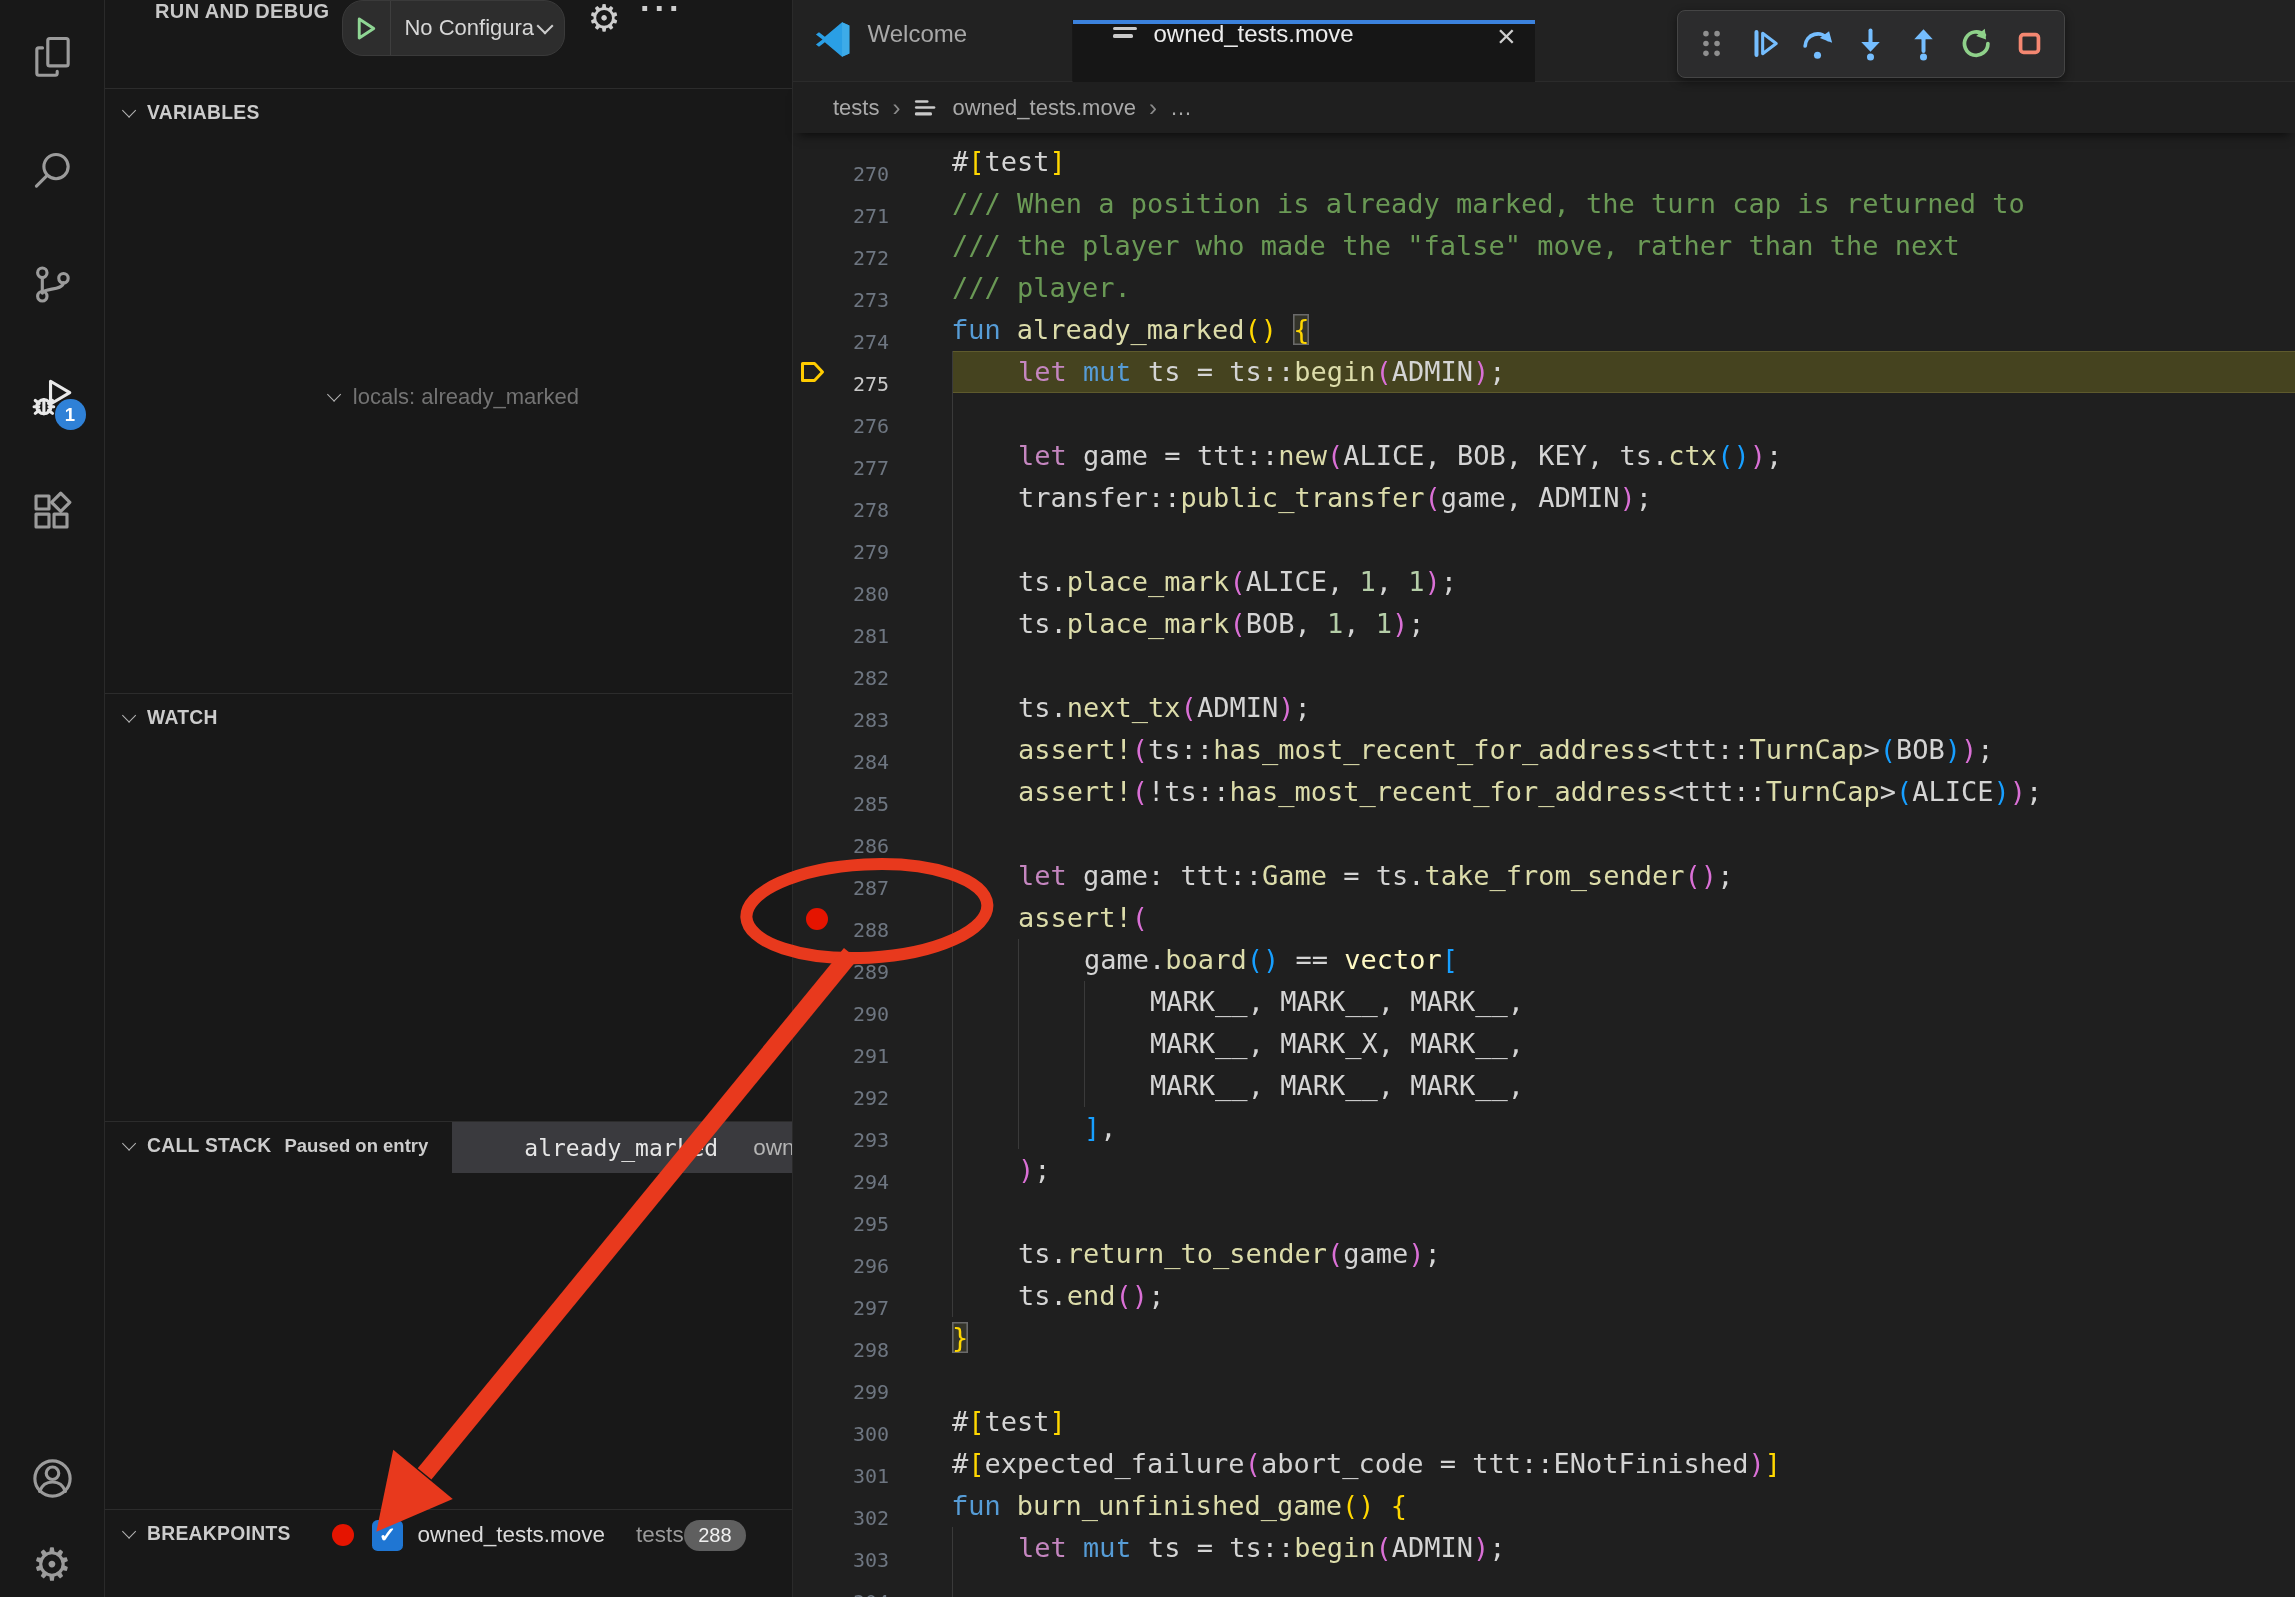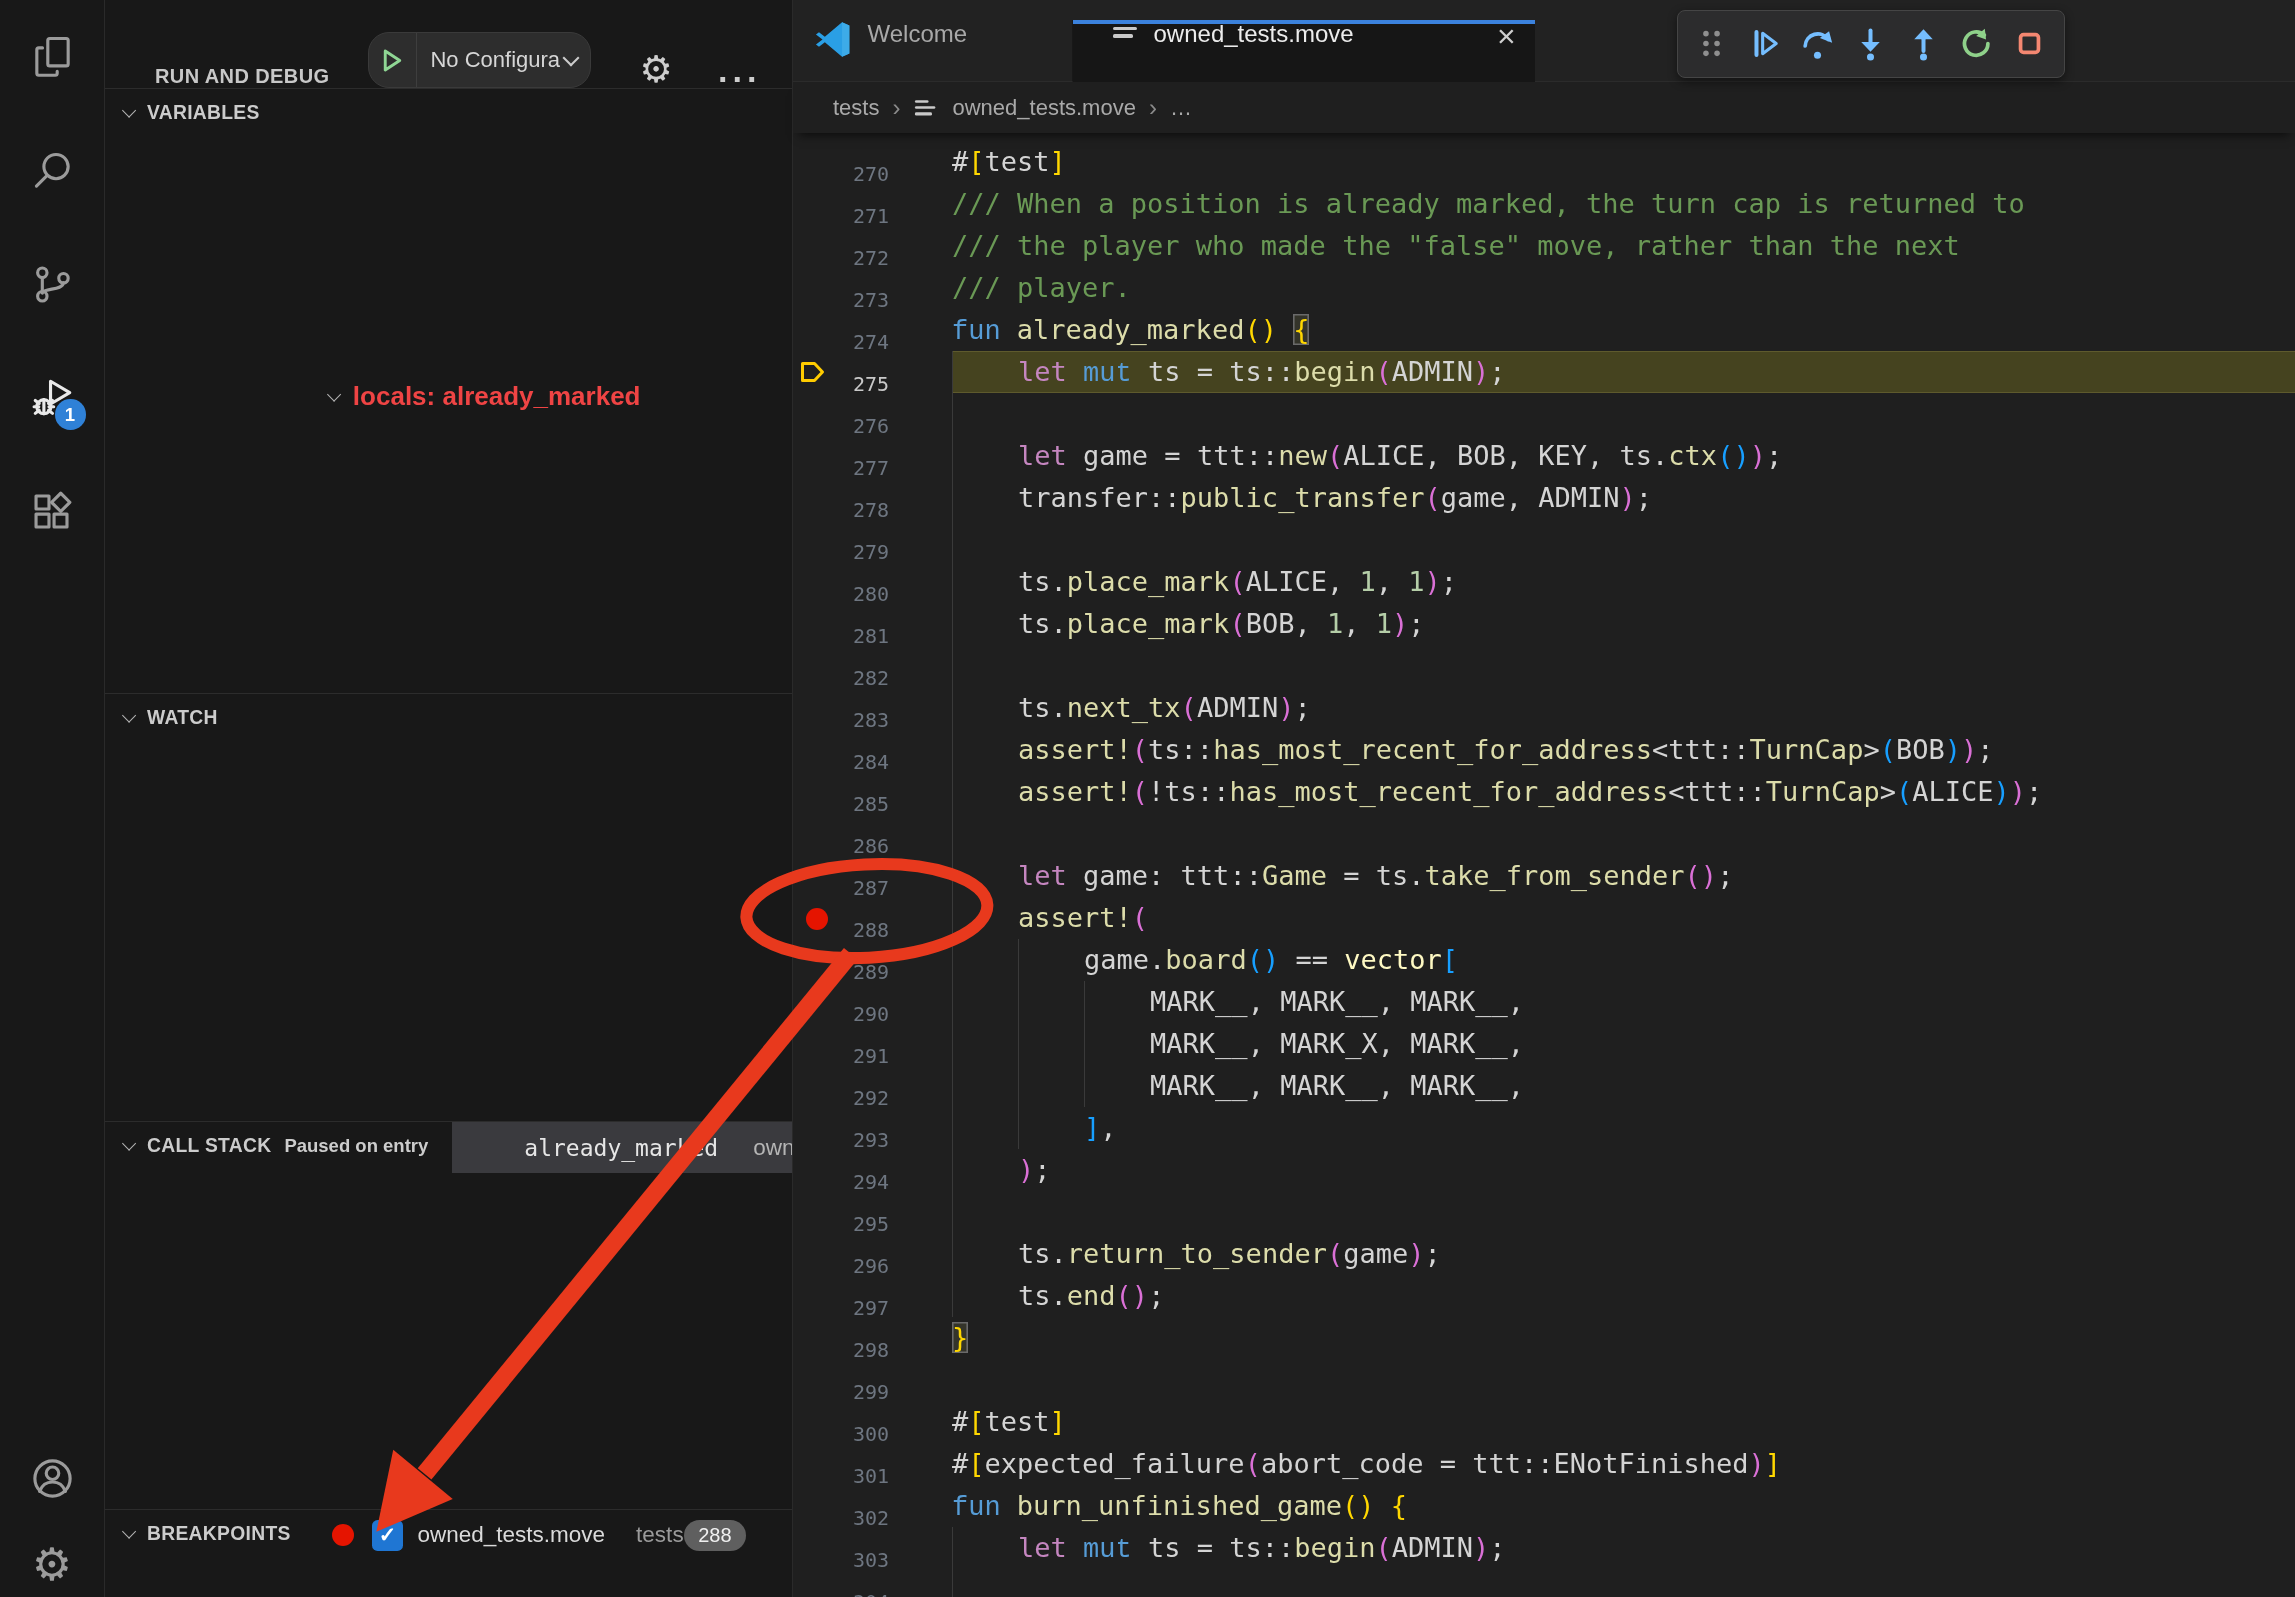--- a/index.html
+++ b/index.html
@@ -13,42 +13,42 @@
   .ab-item svg { width:47px; height:47px; stroke:#9b9b9b; fill:none; stroke-width:1.6; stroke-linecap:round; stroke-linejoin:round; }
   .ab-item.active svg { stroke:#e9e9e9; }
   .ab-badge { position:absolute; right:-8px; bottom:-6.4px; min-width:31px; height:31px; border-radius:15.3px; background:#2f81d7; color:#fff; font-size:18.5px; font-weight:bold; display:flex; align-items:center; justify-content:center; padding:0 4.8px; }
   .ab-bottom { margin-top:auto; padding-bottom:21px; display:flex; flex-direction:column; align-items:center; }
   .ab-bottom .ab-item { margin-bottom:35px; }
   .ab-bottom .ab-item:last-child { margin-bottom:0; }
   .gear-glyph { font-size:45px; color:#9b9b9b; line-height:1; }
 
   
   .sidebar { background:#181818; border-right:0.8px solid #2a2a2a; display:flex; flex-direction:column; overflow:hidden; }
-  .sb-header { height:88px; flex:none; display:flex; align-items:flex-end; padding-left:50px;gap:26px; }
+  .sb-header { height:88px; flex:none; display:flex; align-items:flex-start; padding-left:50px; }
   .sb-title { font-size:20px; font-weight:700; color:#c8c8c8; letter-spacing:0.4px; white-space:nowrap; }
   .cfg { margin-left:13px; height:56px; background:#2d2d2d; border:0.8px solid #3a3a3a; border-radius:21px; display:flex; align-items:center; overflow:hidden; }
   .cfg-play { width:48px; align-self:stretch; display:flex; align-items:center; justify-content:center; border-right:0.8px solid #3e3e3e; }
   .cfg-play svg { width:29px; height:29px; fill:none; stroke:#8fd694; stroke-width:2.2; stroke-linejoin:round; }
   .cfg-label { max-width:158px; font-size:22px; color:#d6d6d6; padding-left:13px; white-space:nowrap; overflow:hidden; }
   .chev { display:inline-block; width:12px; height:12px; border-left:2.1px solid #cccccc; border-bottom:2.1px solid #cccccc; transform:rotate(-45deg); }
   .cfg .chev { margin:-4.8px 13px 0 4.8px; flex:none; }
   .sb-gear { margin-left:22.5px; color:#cdcdcd; font-size:37px; line-height:1; }
   .sb-more { margin-left:19.3px; color:#cdcdcd; font-size:34px; font-weight:bold; letter-spacing:3.2px; line-height:0.5; }
 
   .section { border-top:0.8px solid #2c2c2c; overflow:hidden; display:flex; flex-direction:row; flex:none; }
   .sec-head { height:47px; flex:none; display:flex; align-items:center; padding:0 24px 0 19.3px; gap:13px; }
   .chev-s { width:9.7px; height:9.7px; border-left:1.9px solid #b5b5b5; border-bottom:1.9px solid #b5b5b5; transform:rotate(-45deg) translate(1.6px,-1.6px); flex:none; }
   .sec-label { font-size:19.3px; font-weight:700; color:#cccccc; letter-spacing:0.3px; }
   .sec-note { margin-left:auto; font-size:18.5px; font-weight:700; color:#cccccc; }
   #sec-variables { height:605px; }
   #sec-watch { height:428px; }
   #sec-callstack { height:388px; }
   #sec-breakpoints { flex:1; }
   .scope-row { display:flex; align-items:center; gap:14.5px; padding-left:45px; margin-top:11.3px; }
-  .scope-label { font-size:26px; font-weight:700; color:#ef4444; }
+  .scope-label { font-size:22px; font-weight:400; color:#737373; }
   .frame-row { height:51px; background:#3a3a3e; display:flex; align-items:center; padding:0 26px 0 72px; }
   .frame-name { font-family:"DejaVu Sans Mono", monospace; font-size:23px; color:#e6e6e6; }
   .frame-file { font-size:22.5px; color:#b5b5b5; margin-left:35px; }
   .pill { margin-left:auto; background:#5f5f5f; color:#f0f0f0; font-size:20px; border-radius:17.7px; padding:4px 14.5px; min-width:39px; text-align:center; flex:none; }
   .bp-row { height:50px; display:flex; align-items:center; padding:0 26px 0 17.7px; }
   .bp-dot-side { width:22px; height:22px; border-radius:50%; background:#e51400; flex:none; }
   .bp-check { width:31px; height:31px; border-radius:5.6px; background:#1f76d3; color:#fff; font-size:21px; font-weight:700; display:flex; align-items:center; justify-content:center; margin-left:17.7px; flex:none; }
   .bp-file { font-size:22.5px; color:#dadada; margin-left:14.5px; }
   .bp-dir { font-size:22.5px; color:#9a9a9a; margin-left:31px; }
 

